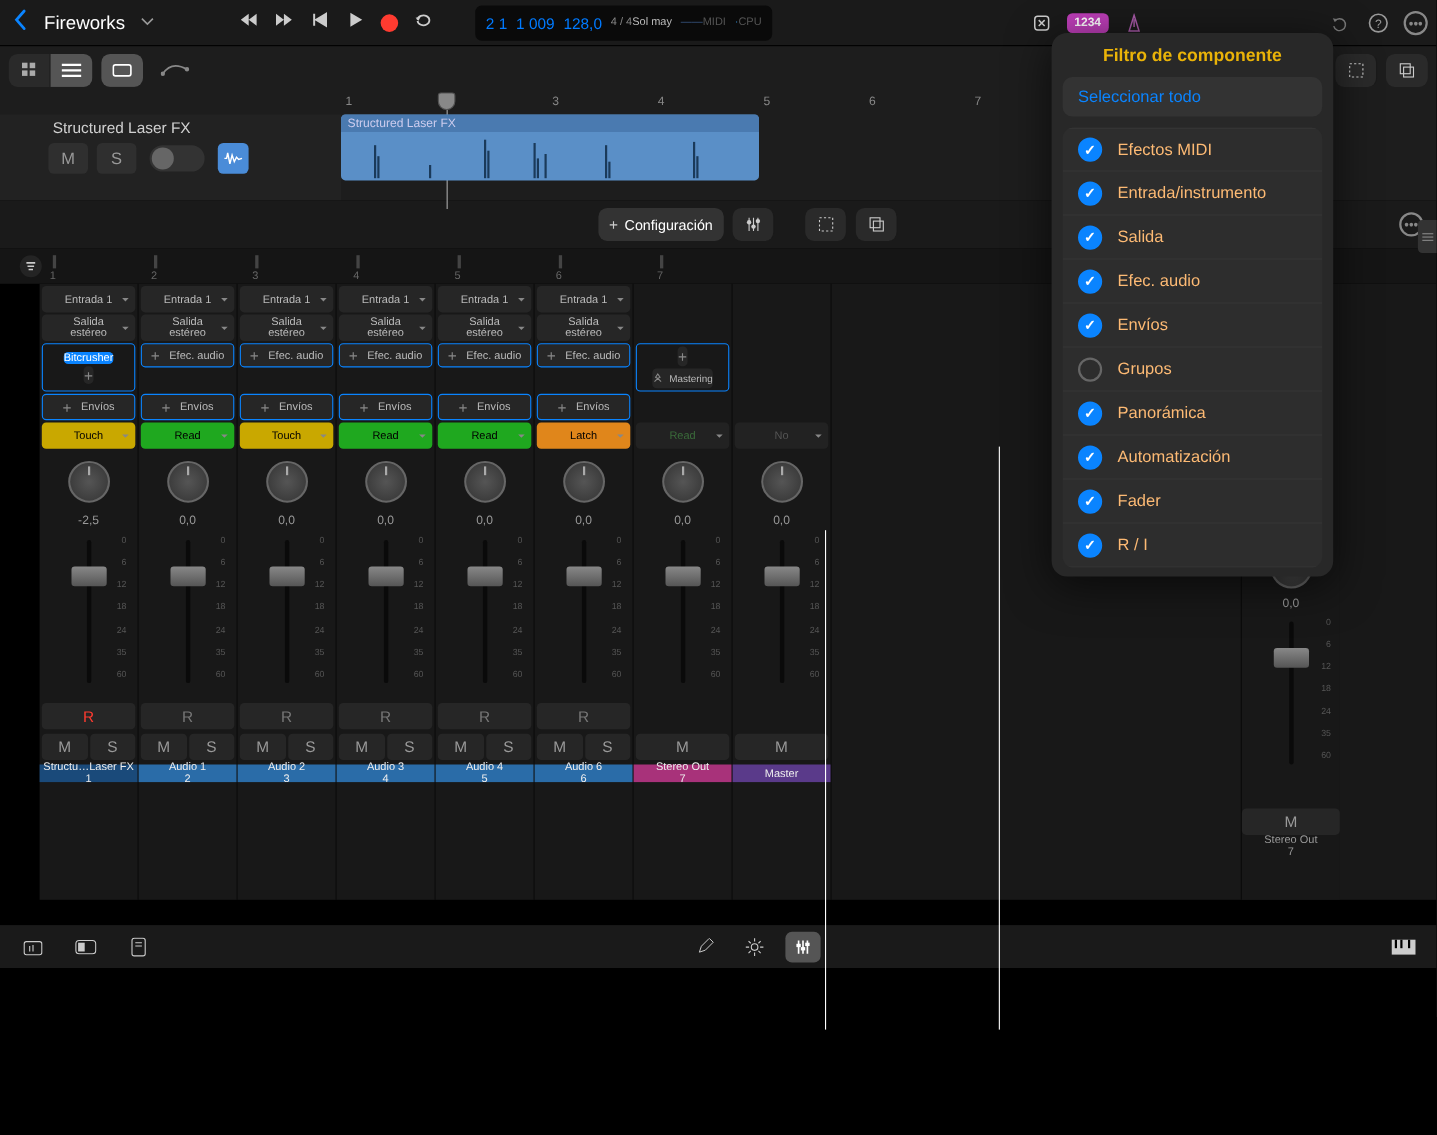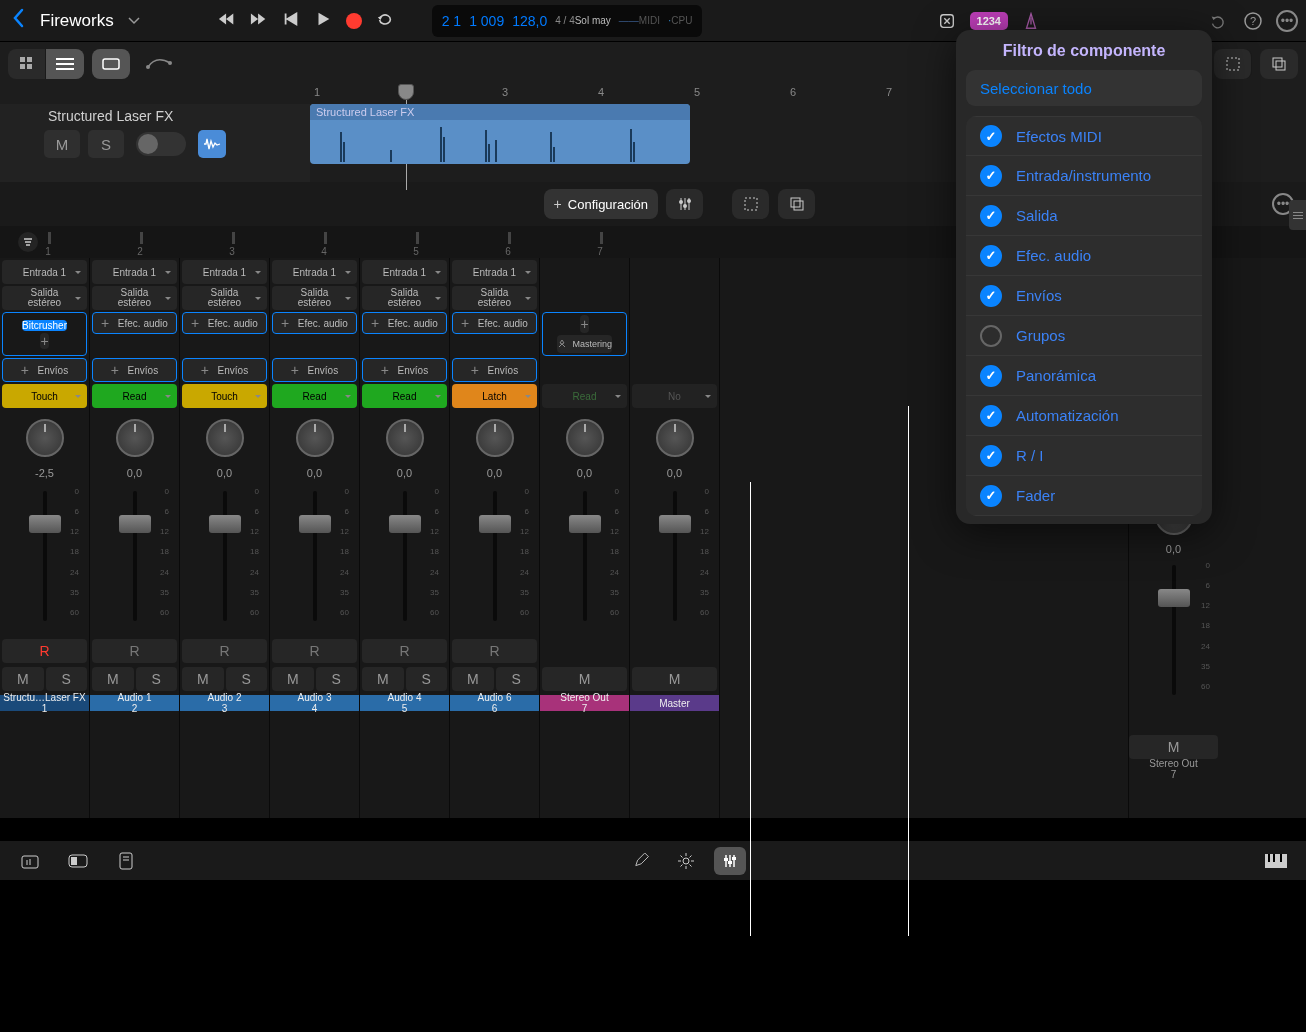--- a/index.html
+++ b/index.html
@@ -57,21 +57,21 @@
 .mixer-toolbar { height:44px; background:#1a1a1a; display:flex; align-items:center; justify-content:flex-end; padding:0 12px; gap:8px; }
 .config-btn { background:#333; border-radius:8px; height:30px; padding:0 10px; display:flex; align-items:center; gap:6px; color:#fff; font-size:13px; }
 
 
 .mixer-scroll-ruler { height:32px; background:#151515; position:relative; }
 .scroll-tick { position:absolute; top:6px; width:3px; height:12px; background:#444; }
 .scroll-num { position:absolute; top:20px; color:#666; font-size:10px; transform:translateX(-50%); }
 .spotify-dot { position:absolute; left:18px; top:6px; width:20px; height:20px; background:#242424; border-radius:50%; display:flex; align-items:center; justify-content:center; }
 .spotify-dot.right { left:auto; right:98px; }
 
-.mixer { display:flex; background:#181818; height:560px; position:relative; }
+.mixer { display:flex; background:#181818; height:560px; position:relative;margin-left:36px; }
 .channel { width:90px; border-right:1px solid #0a0a0a; display:flex; flex-direction:column; padding:2px; gap:2px; }
 .slot { height:24px; background:#262626; border-radius:4px; display:flex; align-items:center; justify-content:center; gap:3px; color:#bbb; font-size:10px; position:relative; }
 .slot.chev::after { content:''; position:absolute; right:6px; width:0; height:0; border-left:3px solid transparent; border-right:3px solid transparent; border-top:3px solid #888; }
 .slot.dual { line-height:10px; flex-direction:column; gap:0; }
 .slot.blue-border { border:1px solid #0a84ff; }
 .slot.blue-fill { background:#0a84ff; color:#fff; }
 .slot.stacked { height:44px; }
 .plus { font-size:14px; color:#888; }
 .automation { text-align:center; }
 .auto-yellow { background:#c9a800; color:#000; }
@@ -97,31 +97,31 @@
 .ms-row .ms { flex:1; height:24px; background:#262626; border-radius:4px; color:#999; font-size:14px; display:flex; align-items:center; justify-content:center; }
 
 .ch-label { height:16px; display:flex; flex-direction:column; align-items:center; justify-content:center; font-size:10px; line-height:11px; color:#eee; margin:2px -2px -2px -2px; }
 .lbl-blue-dark { background:#1a4a7a; }
 .lbl-blue { background:#2a6ca8; }
 .lbl-magenta { background:#a8327a; }
 .lbl-purple { background:#5a3a8a; }
 
 
 .popover { position:absolute; right:94px; top:30px; width:256px; background:#282828; border-radius:14px; padding:12px 0 8px 0; box-shadow:0 8px 40px rgba(0,0,0,.6); z-index:50; }
-.popover-title { color:#c4b5fd; font-size:16px; font-weight:600; text-align:center; margin-bottom:10px; }
+.popover-title { color:#eab308; font-size:16px; font-weight:600; text-align:center; margin-bottom:10px; }
 .popover-row { height:36px; display:flex; align-items:center; padding:0 14px; gap:12px; }
 .popover-row.btn-row { background:#333; margin:0 10px 10px 10px; border-radius:9px; }
 .popover-row.btn-row span { color:#0a84ff; font-size:15px; }
 .filter-item { height:40px; display:flex; align-items:center; padding:0 14px; gap:14px; border-bottom:1px solid rgba(255,255,255,.05); }
 .filter-item:first-of-type { border-top:1px solid rgba(255,255,255,.05); }
 .filter-list { background:#2d2d2d; margin:0 10px; border-radius:10px; overflow:hidden; }
 .chk { width:22px; height:22px; border-radius:50%; border:2px solid #666; flex-shrink:0; display:flex; align-items:center; justify-content:center; }
 .chk.on { background:#0a84ff; border-color:#0a84ff; }
 .chk.on::after { content:'✓'; color:#fff; font-size:13px; font-weight:700; }
-.filter-label { color:#3b82f6; font-size:15px; }
+.filter-label { color:#fdba74; font-size:15px; }
 
 
 .bottom-bar { position:absolute; bottom:152px; left:0; right:0; height:40px; background:#1a1a1a; display:flex; align-items:center; padding:0 14px; gap:16px; border-top:1px solid #000; }
 .bottom-right { margin-left:auto; display:flex; gap:12px; align-items:center; }
 .bottom-btn { width:32px; height:28px; display:flex; align-items:center; justify-content:center; border-radius:6px; }
 .bottom-btn.on { background:#555; }
 
 
 .callout { position:absolute; background:#fff; z-index:100; }
 
@@ -832,23 +832,23 @@
       <div class="filter-item">
         <div class="chk on"></div>
         <div class="filter-label">Panorámica</div>
       </div>
       <div class="filter-item">
         <div class="chk on"></div>
         <div class="filter-label">Automatización</div>
       </div>
       <div class="filter-item">
         <div class="chk on"></div>
+        <div class="filter-label">Fader</div>
+      </div>
+      <div class="filter-item">
+        <div class="chk on"></div>
         <div class="filter-label">R / I</div>
-      </div>
-      <div class="filter-item">
-        <div class="chk on"></div>
-        <div class="filter-label">Fader</div>
       </div>
     </div>
 </div>
 
 <div class="callout" style="left:750px; top:482px; width:1px; height:454px;"></div>
 <div class="callout" style="left:908px; top:406px; width:1px; height:530px;"></div>
 
 </body></html>

